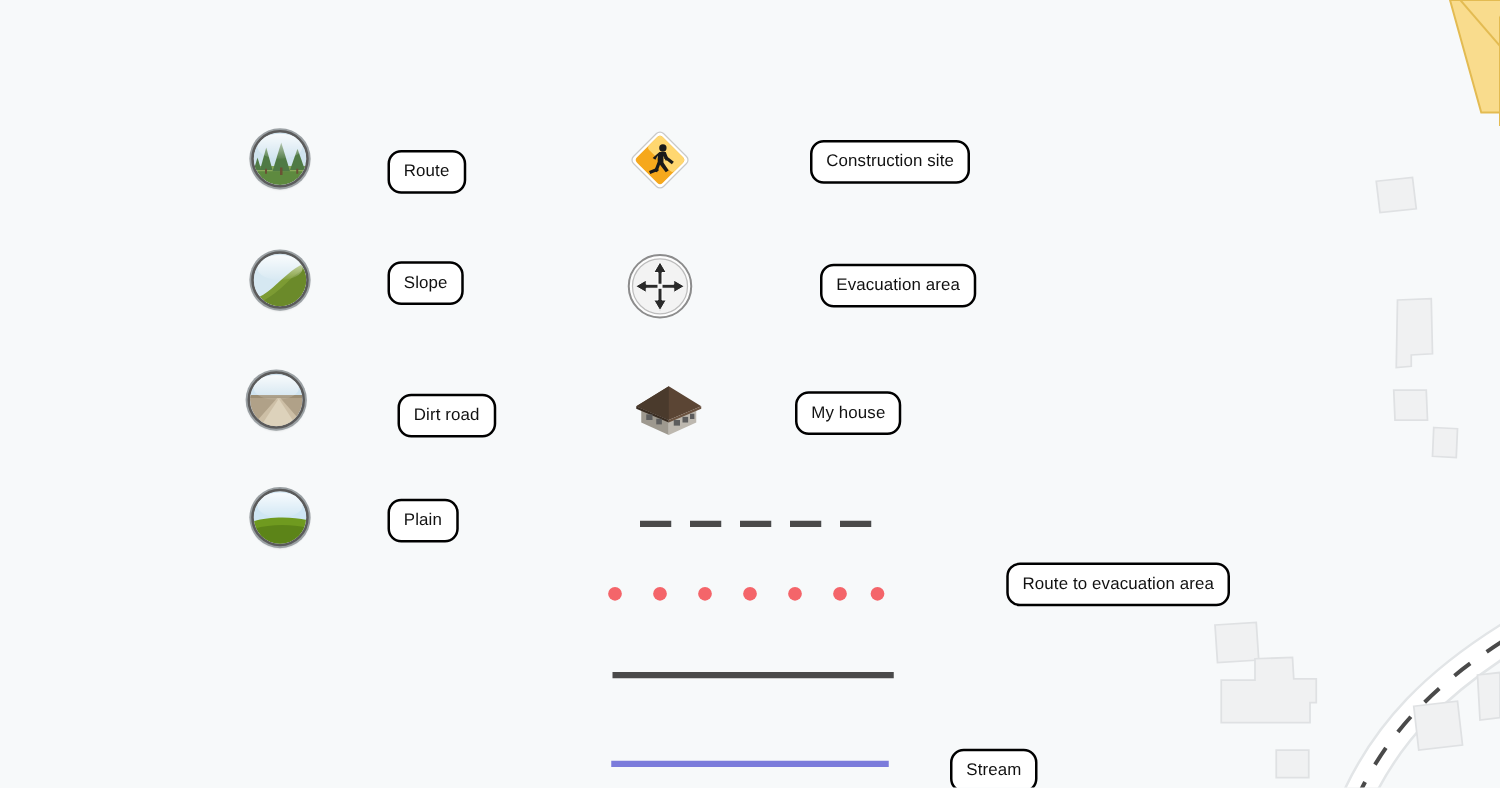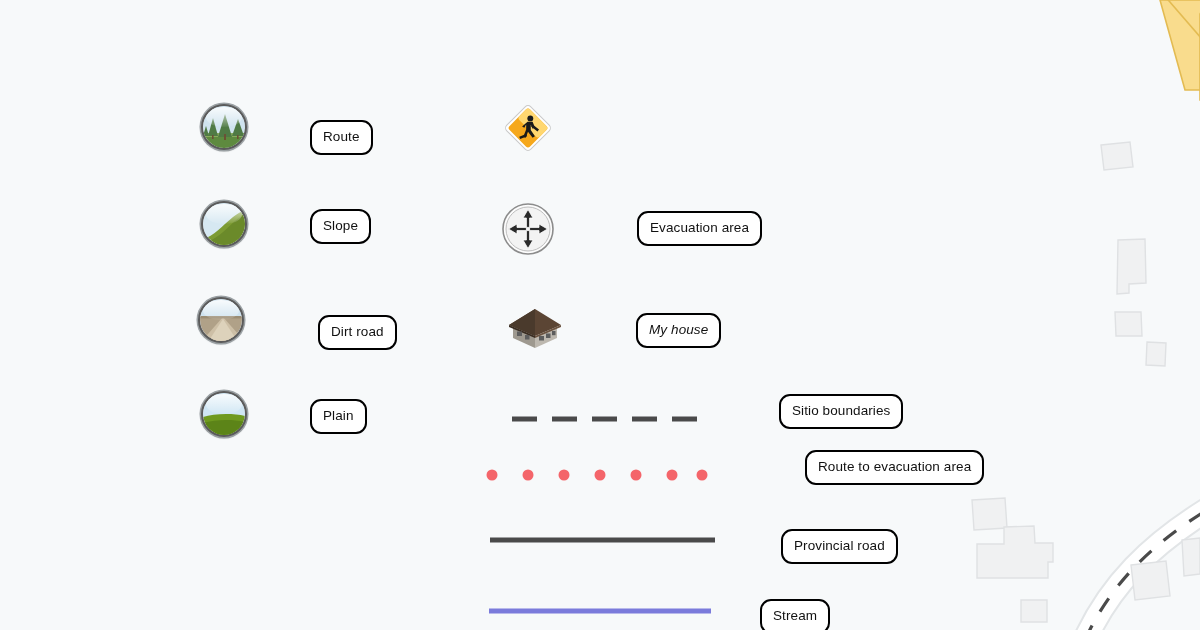--- a/index.html
+++ b/index.html
@@ -140,21 +140,21 @@
   <div class="terrain-ball" style="left:201px; top:201px;">
     <div class="tb-inner">
       <svg viewBox="0 0 46 46" width="46" height="46">
         <rect x="0" y="0" width="46" height="46" fill="#d6e8f2"></rect>
         <path d="M0,46 L0,36 C10,34 20,22 30,14 C36,9 42,7 46,6 L46,46 Z" fill="#7c9b33"></path>
         <path d="M0,46 L0,40 C12,38 22,27 32,18 C38,13 43,11 46,10 L46,46 Z" fill="#6b8a2a"></path>
       </svg>
     </div>
     <div class="gloss"></div>
   </div>
-  <div class="pill" style="left:310px; top:209px;border-radius:12px;">Slope</div>
+  <div class="pill" style="left:310px; top:209px;">Slope</div>
 
   <div class="terrain-ball" style="left:198px; top:297px;">
     <div class="tb-inner">
       <svg viewBox="0 0 46 46" width="46" height="46">
         <rect x="0" y="0" width="46" height="18" fill="#cfe3ef"></rect>
         <rect x="0" y="18" width="46" height="28" fill="#b0a188"></rect>
         <polygon points="23,18 46,44 0,44" fill="#cdbfa6"></polygon>
         <polygon points="23,20 40,46 6,46" fill="#ddd2bb"></polygon>
         <rect x="0" y="17" width="46" height="2.4" fill="#9b8d74"></rect>
       </svg>
@@ -183,35 +183,36 @@
         <rect x="13.5" y="13.5" width="29" height="15" rx="3" fill="#ffd770"></rect>
       </g>
       <g fill="#1a1a1a" transform="translate(28,29) scale(0.92) translate(-28,-29)">
         <circle cx="30.5" cy="17.5" r="3.2"></circle>
         <path d="M27.5,21 L33,21 L35.5,27.5 L33,28.6 L31,24.5 L31,30 L35.5,37 L33,38.6 L28,32 L25.5,38.6 L22.8,37.6 L26,29.5 L26,24 L24,27.6 L21.6,26.2 Z"></path>
         <path d="M18.5,37.5 L26,34.5 L27,37 L19.5,40 Z"></path>
         <path d="M33,24 L40,29.5 L38.3,31.7 L31.5,26.3 Z"></path>
       </g>
     </svg>
   </div>
+  <div class="pill" style="left:648px; top:112px;">Construction site</div>
 
   <div style="position:absolute; left:501px; top:202px; width:54px; height:54px;">
     <svg viewBox="0 0 54 54" width="54" height="54">
       <circle cx="27" cy="27" r="25" fill="#fdfdfd" stroke="#8c8c8c" stroke-width="1.6"></circle>
       <circle cx="27" cy="27" r="22" fill="#f3f3f3" stroke="#bdbdbd" stroke-width="1"></circle>
       <path d="M27,29 L27,25" stroke="#2a2a2a" stroke-width="0"></path>
       <g fill="#2a2a2a" stroke="#ffffff" stroke-width="0.8" stroke-linejoin="round">
         <polygon points="27,7.5 32,16 28.6,16 28.6,25.4 25.4,25.4 25.4,16 22,16"></polygon>
         <polygon points="27,46.5 32,38 28.6,38 28.6,28.6 25.4,28.6 25.4,38 22,38"></polygon>
         <polygon points="7.5,27 16,22 16,25.4 25.4,25.4 25.4,28.6 16,28.6 16,32"></polygon>
         <polygon points="46.5,27 38,22 38,25.4 28.6,25.4 28.6,28.6 38,28.6 38,32"></polygon>
       </g>
     </svg>
   </div>
-  <div class="pill" style="left:637px; top:211px;">Evacuation area</div>
+  <div class="pill" style="left:656px; top:211px;">Evacuation area</div>
 
   <div style="position:absolute; left:505px; top:303px; width:60px; height:48px;">
     <svg viewBox="0 0 60 48" width="60" height="48">
 
       <polygon points="8,24 30,34 30,45 8,35" fill="#9e998f"></polygon>
       <polygon points="30,34 52,24 52,35 30,45" fill="#bdb8af"></polygon>
 
       <polygon points="4,22 30,6 56,22 30,33" fill="#5b4534"></polygon>
       <polygon points="4,22 30,6 30,33" fill="#4a3a2c"></polygon>
       <polygon points="4,22 30,33 30,35 4,24" fill="#3a2d22"></polygon>
@@ -219,28 +220,27 @@
 
       <g fill="#5d5d5d">
         <rect x="12" y="28.5" width="5" height="4.5"></rect>
         <rect x="20" y="32" width="4.5" height="4.5"></rect>
         <rect x="34" y="33" width="5" height="4.5"></rect>
         <rect x="41" y="30.5" width="4.5" height="4.5"></rect>
         <rect x="47" y="28" width="3.5" height="4.2"></rect>
       </g>
     </svg>
   </div>
-  <div class="pill" style="left:636px; top:313px;font-style:italic;">My house</div>
+  <div class="pill" style="left:636px; top:313px;">My house</div>
 
   <div style="position:absolute; left:510px; top:414px; width:202px; height:10px;">
     <svg viewBox="0 0 202 10" width="202" height="10">
       <line x1="2" y1="5" x2="200" y2="5" stroke="#4a4a4a" stroke-width="5" stroke-dasharray="25 15"></line>
     </svg>
   </div>
-  <div class="pill" style="left:779px; top:394px;">Sitio boundaries</div>
 
   <div style="position:absolute; left:484px; top:468px; width:226px; height:14px;">
     <svg viewBox="0 0 226 14" width="226" height="14">
       <g fill="#f4656a">
         <circle cx="8" cy="7" r="5.5"></circle>
         <circle cx="44" cy="7" r="5.5"></circle>
         <circle cx="80" cy="7" r="5.5"></circle>
         <circle cx="116" cy="7" r="5.5"></circle>
         <circle cx="152" cy="7" r="5.5"></circle>
         <circle cx="188" cy="7" r="5.5"></circle>
@@ -248,21 +248,20 @@
       </g>
     </svg>
   </div>
   <div class="pill" style="left:805px; top:450px;">Route to evacuation area</div>
 
   <div style="position:absolute; left:489px; top:536px; width:227px; height:8px;">
     <svg viewBox="0 0 227 8" width="227" height="8">
       <line x1="1" y1="4" x2="226" y2="4" stroke="#4a4a4a" stroke-width="5"></line>
     </svg>
   </div>
-  <div class="pill" style="left:781px; top:529px;">Provincial road</div>
 
   <div style="position:absolute; left:488px; top:607px; width:224px; height:8px;">
     <svg viewBox="0 0 224 8" width="224" height="8">
       <line x1="1" y1="4" x2="223" y2="4" stroke="#7b7bdb" stroke-width="5"></line>
     </svg>
   </div>
   <div class="pill" style="left:760px; top:599px;">Stream</div>
 
 </div>
 

